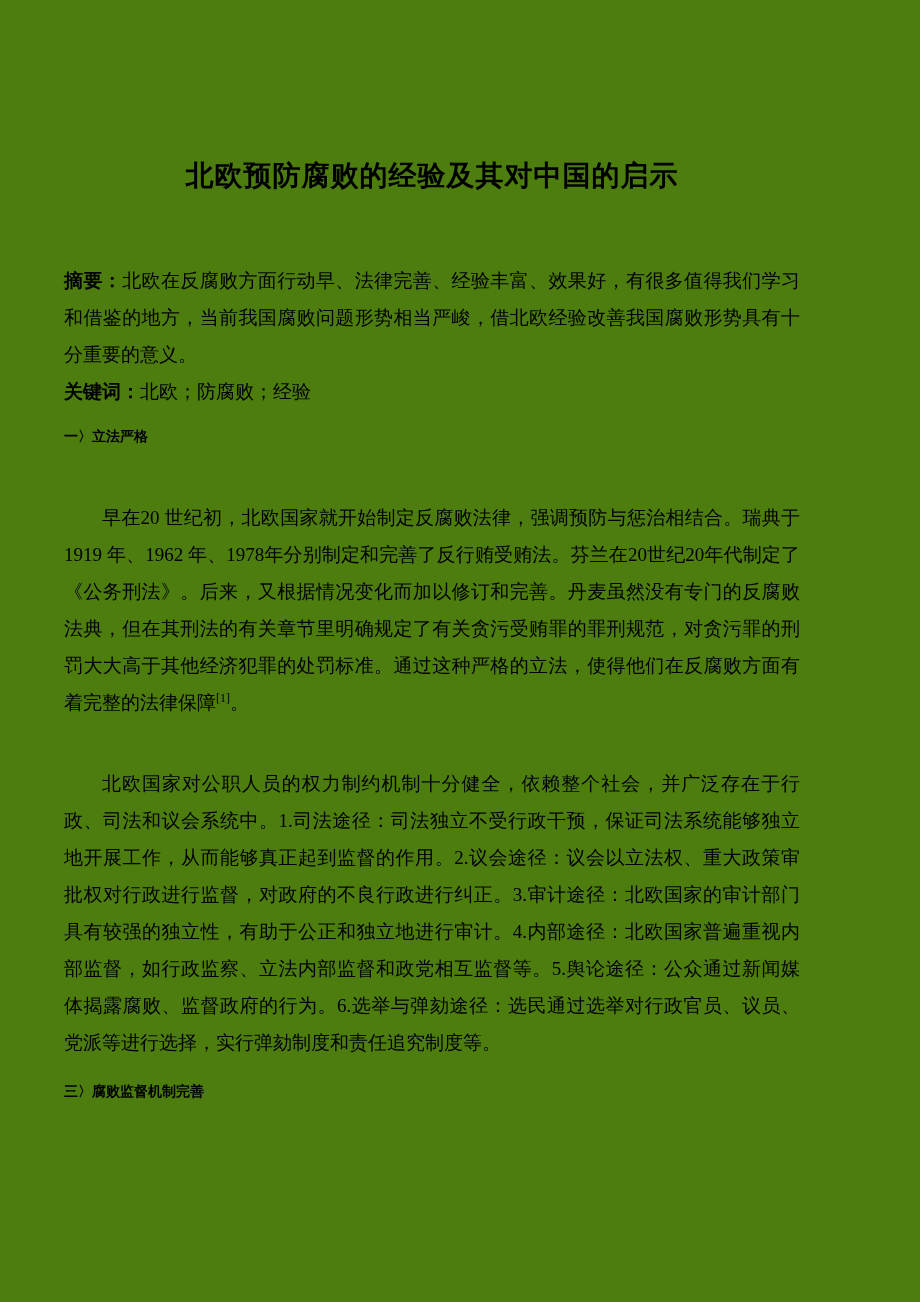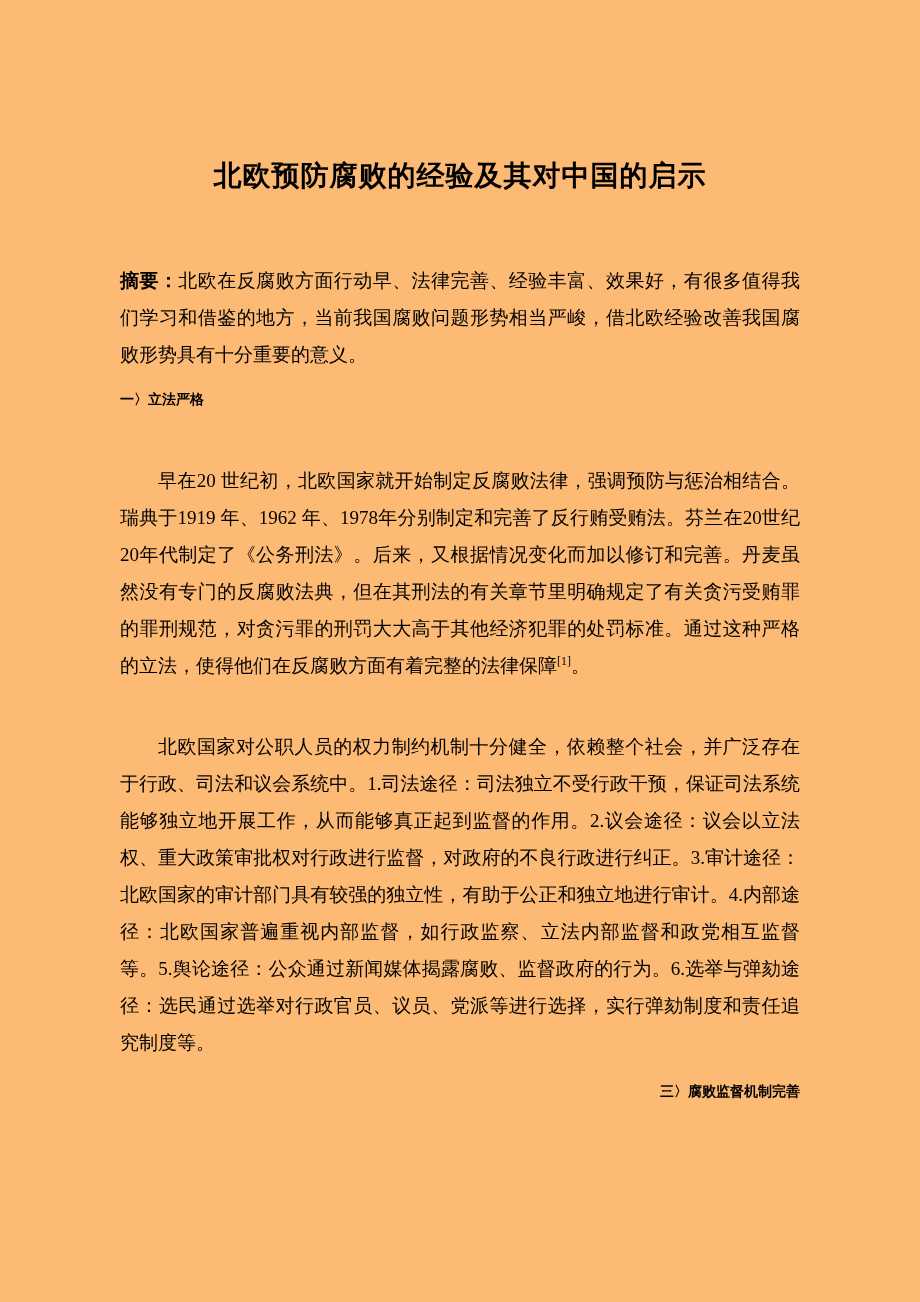--- a/index.html
+++ b/index.html
@@ -5,23 +5,23 @@
   html, body {
     margin: 0;
     padding: 0;
     background: #ffffff;
   }
   .page {
     position: relative;
     width: 920px;
     height: 1302px;
     margin: 0 auto;
-    background: #fdba74;
+    background: #4d7c0f;
     box-sizing: border-box;
-    padding: 156px 120px 60px 120px;
+    padding: 156px 120px 60px 64px;
     font-family: "Liberation Serif", serif;
     color: #000000;
     overflow: hidden;
   }
   .doc-title {
     margin: 0 0 66px 0;
     font-family: "Liberation Sans", sans-serif;
     font-size: 28px;
     line-height: 40px;
     font-weight: 700;
@@ -49,41 +49,41 @@
   }
   .sub-heading {
     margin: 8px 0 0 0;
     font-family: "Liberation Sans", sans-serif;
     font-size: 14px;
     line-height: 37px;
     font-weight: 700;
   }
   .sub-heading-3 {
     margin-top: 12px;
-    text-align: right;
   }
   .body-para {
     text-indent: 2em;
     margin-top: 44px;
   }
   .footnote {
     font-size: 12px;
     vertical-align: super;
     line-height: 0;
   }
 </style>
 </head>
 <body>
 
 <div class="page">
 
   <h1 class="doc-title">北欧预防腐败的经验及其对中国的启示</h1>
 
   <p class="para"><span class="label">摘要：</span><span>北欧在反腐败方面行动早、法律完善、经验丰富、效果好，有很多值得我们学习和借鉴的地方，当前我国腐败问题形势相当严峻，借北欧经验改善我国腐败形势具有十分重要的意义。</span></p>
 
+  <p class="para"><span class="label">关键词：</span><span>北欧；防腐败；经验</span></p>
 
 
   <h3 class="sub-heading">一〉立法严格</h3>
 
   <p class="para body-para"><span>早在20 世纪初，北欧国家就开始制定反腐败法律，强调预防与惩治相结合。瑞典于1919 年、1962 年、1978年分别制定和完善了反行贿受贿法。芬兰在20世纪20年代制定了《公务刑法》。后来，又根据情况变化而加以修订和完善。丹麦虽然没有专门的反腐败法典，但在其刑法的有关章节里明确规定了有关贪污受贿罪的罪刑规范，对贪污罪的刑罚大大高于其他经济犯罪的处罚标准。通过这种严格的立法，使得他们在反腐败方面有着完整的法律保障</span><sup class="footnote">[1]</sup><span>。</span></p>
 
 
   <p class="para body-para">北欧国家对公职人员的权力制约机制十分健全，依赖整个社会，并广泛存在于行政、司法和议会系统中。1.司法途径：司法独立不受行政干预，保证司法系统能够独立地开展工作，从而能够真正起到监督的作用。2.议会途径：议会以立法权、重大政策审批权对行政进行监督，对政府的不良行政进行纠正。3.审计途径：北欧国家的审计部门具有较强的独立性，有助于公正和独立地进行审计。4.内部途径：北欧国家普遍重视内部监督，如行政监察、立法内部监督和政党相互监督等。5.舆论途径：公众通过新闻媒体揭露腐败、监督政府的行为。6.选举与弹劾途径：选民通过选举对行政官员、议员、党派等进行选择，实行弹劾制度和责任追究制度等。</p>
 
   <h3 class="sub-heading sub-heading-3">三〉腐败监督机制完善</h3>

